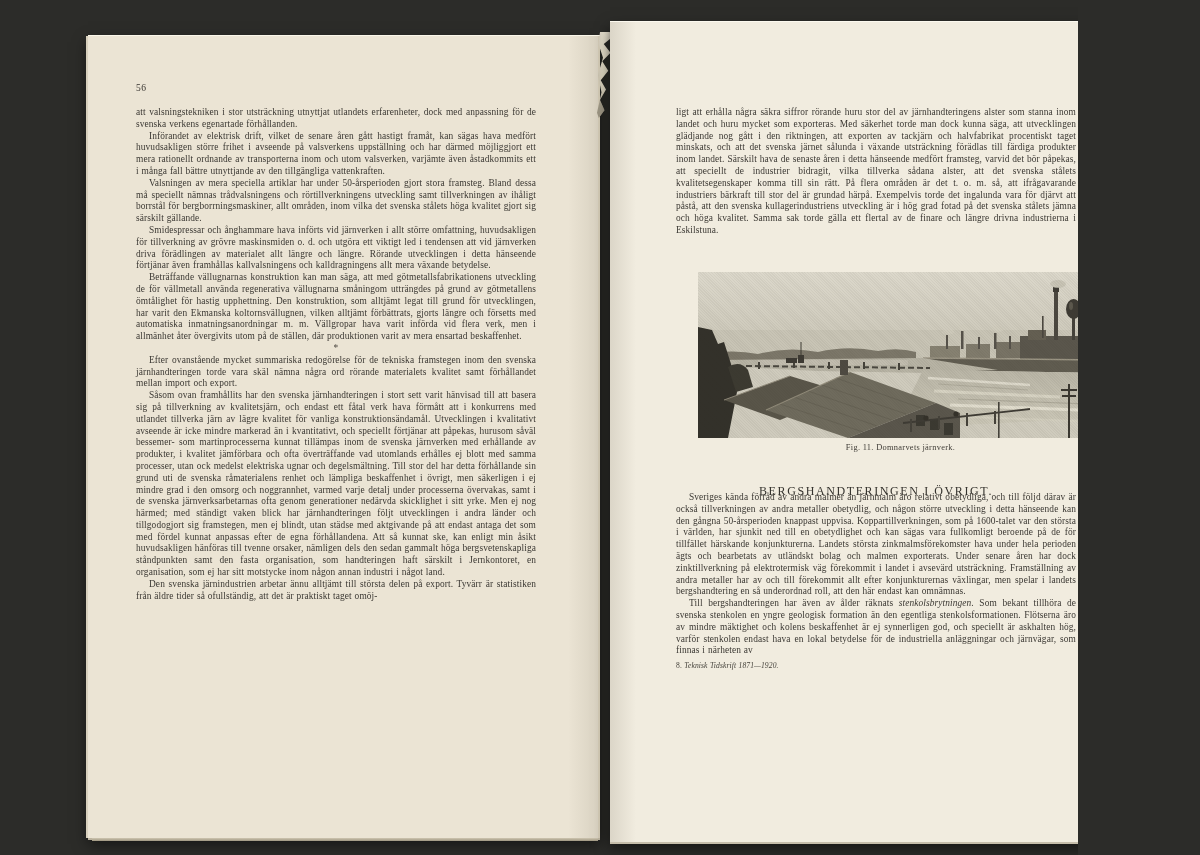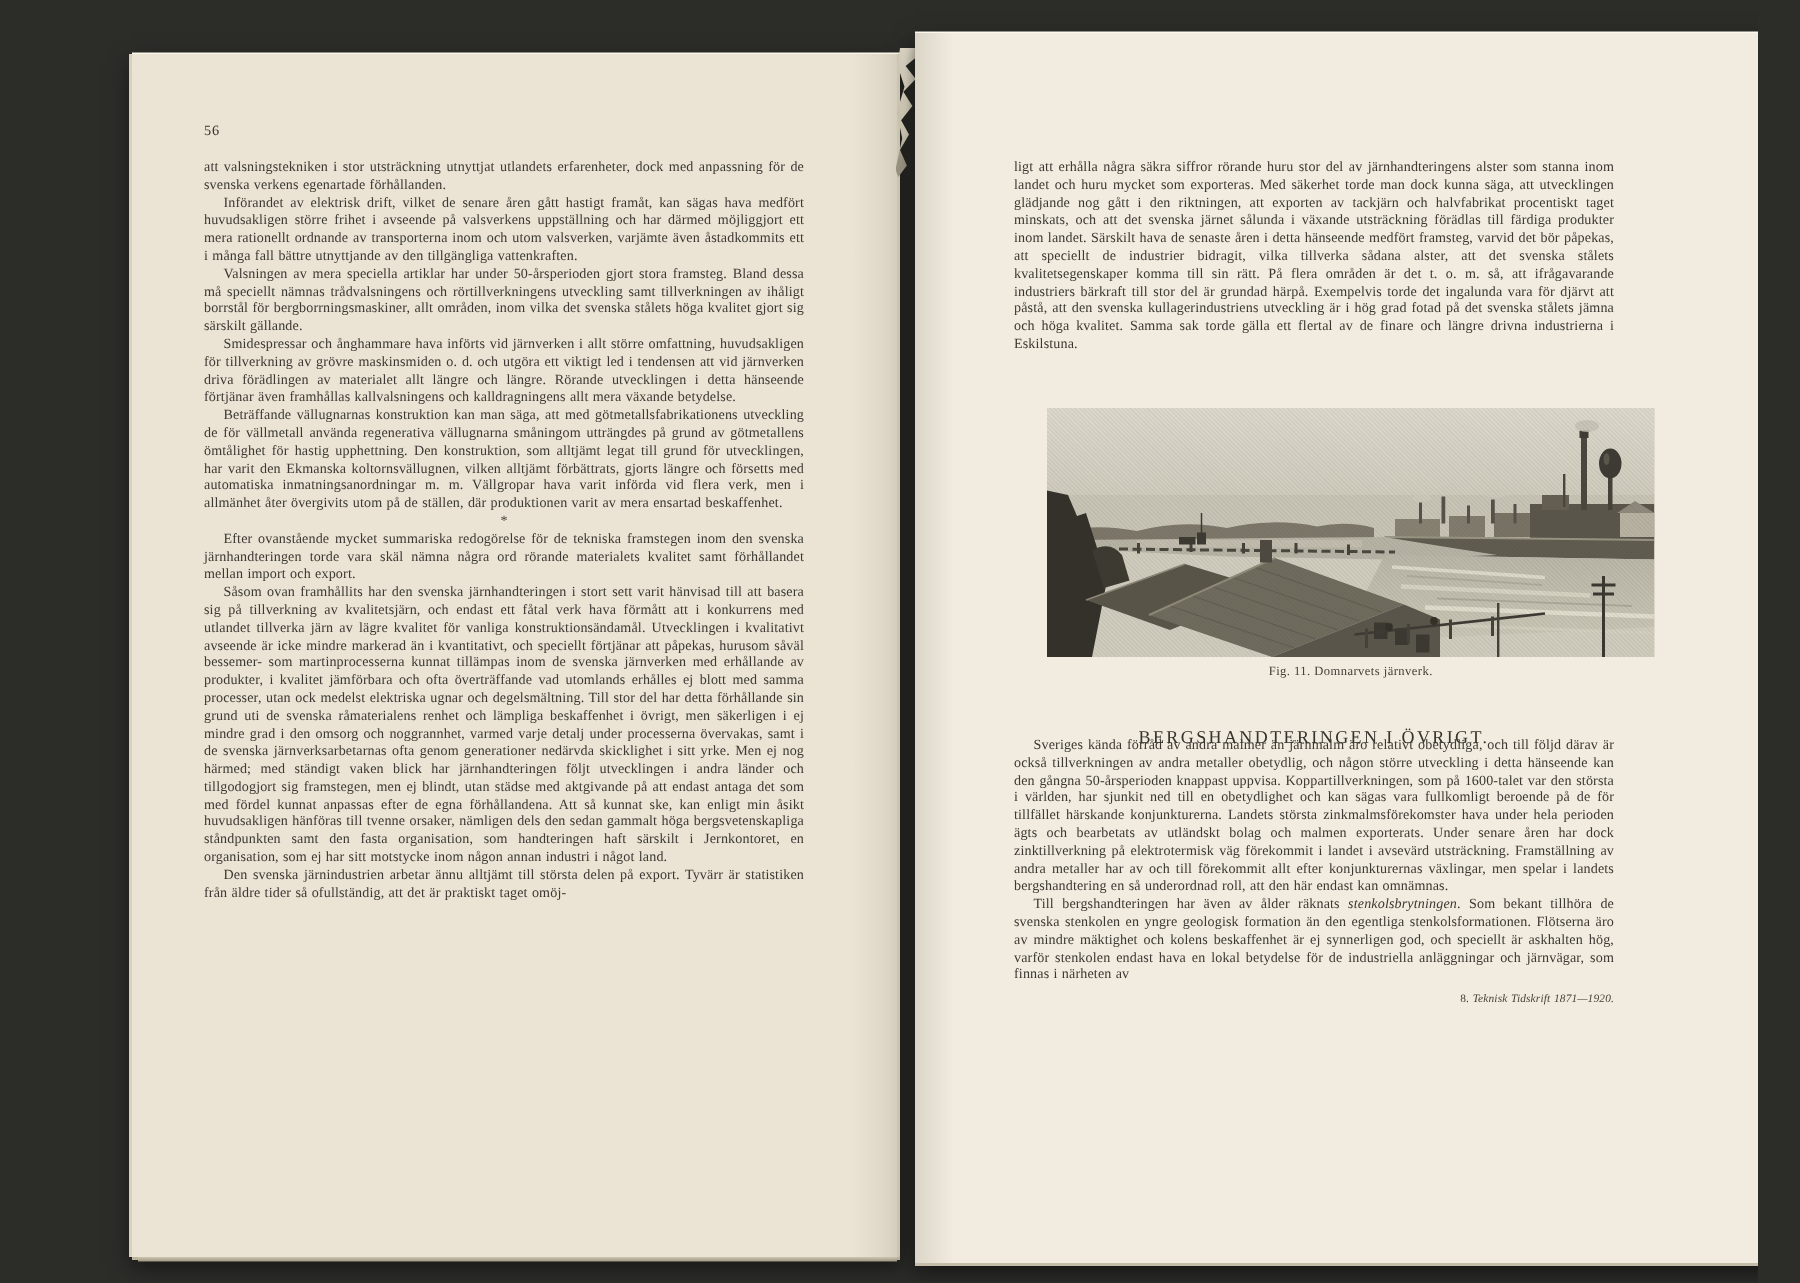--- a/index.html
+++ b/index.html
@@ -2,21 +2,21 @@
 <html><head>
 <meta charset="utf-8">
 <style>
   * { margin:0; padding:0; box-sizing:border-box; }
   html,body { width:1200px; height:855px; }
   body {
     background:#2c2c29;
     font-family:"Liberation Serif","DejaVu Serif",serif;
     overflow:hidden;
   }
-  .stage { position:relative; width:1172px; height:855px; overflow:hidden; }
+  .stage { position:relative; width:1078px; height:855px; overflow:hidden; }
 
   
   .page { position:absolute; color:#3b3833; }
   .page-left {
     left:88px; top:36px; width:512px; height:802px;
     background:#ebe4d4;
     border-right:2px solid #d4cbb6;
     box-shadow:0 -1px 0 #fbf7ea, -2px 0 0 #d8d0bd, 0 2px 0 #bdb4a0, 0 6px 14px rgba(0,0,0,.55);
   }
   .page-right {
@@ -89,21 +89,21 @@
     font-size:8.4px; letter-spacing:.3px; color:#403d37;
   }
 
   .section-heading {
     position:absolute; left:66px; top:462px; width:400px;
     text-align:center; font-weight:normal;
     font-size:12px; letter-spacing:1.6px; color:#35332e;
   }
 
   
-  .footnote { margin-top:4px; font-size:7.6px; line-height:10px; color:#45423b; text-align:right; }
+  .footnote { margin-top:4px; font-size:7.6px; line-height:10px; color:#45423b; text-align:left; }
   .footnote .fn-title { font-style:italic; }
 </style>
 </head>
 <body>
 
 <div class="stage">
 
   <div class="page page-left">
     <div class="running-head">
       <span class="pageno">56</span>

